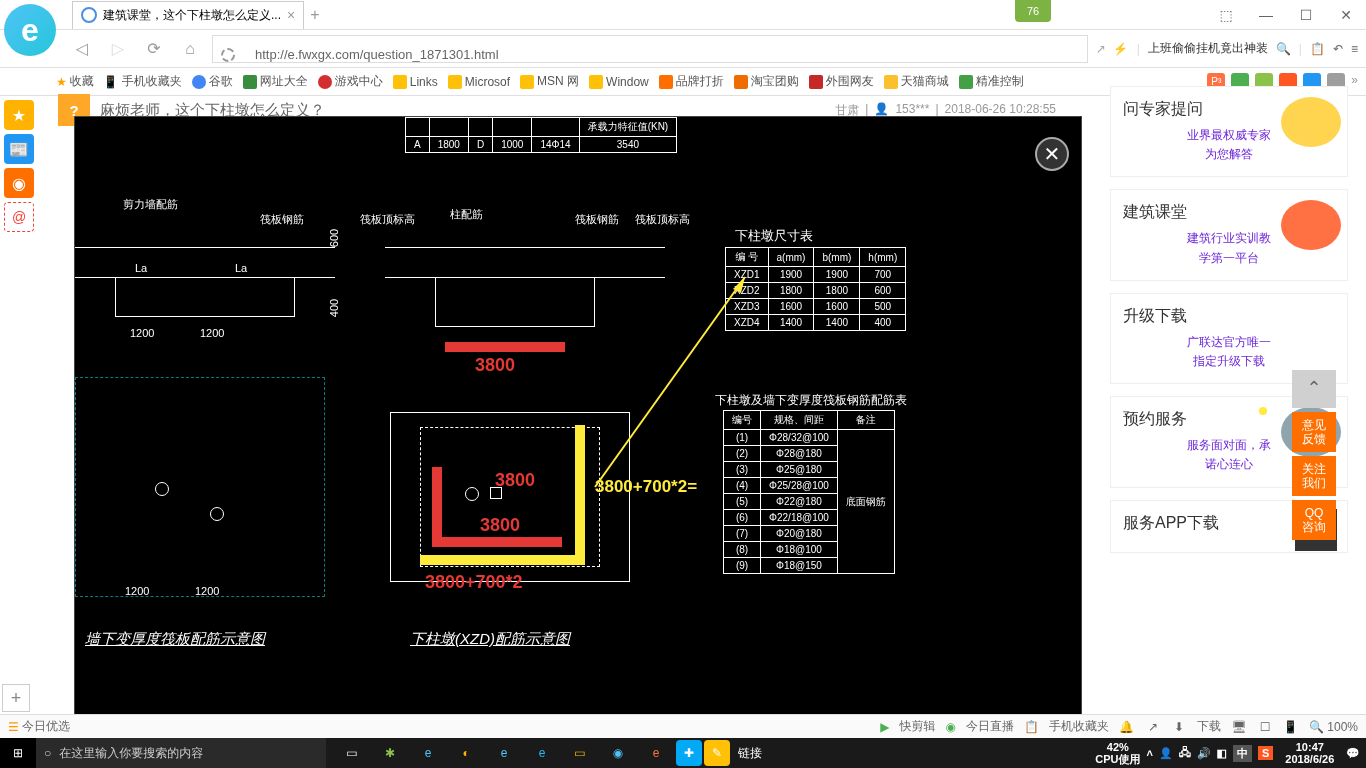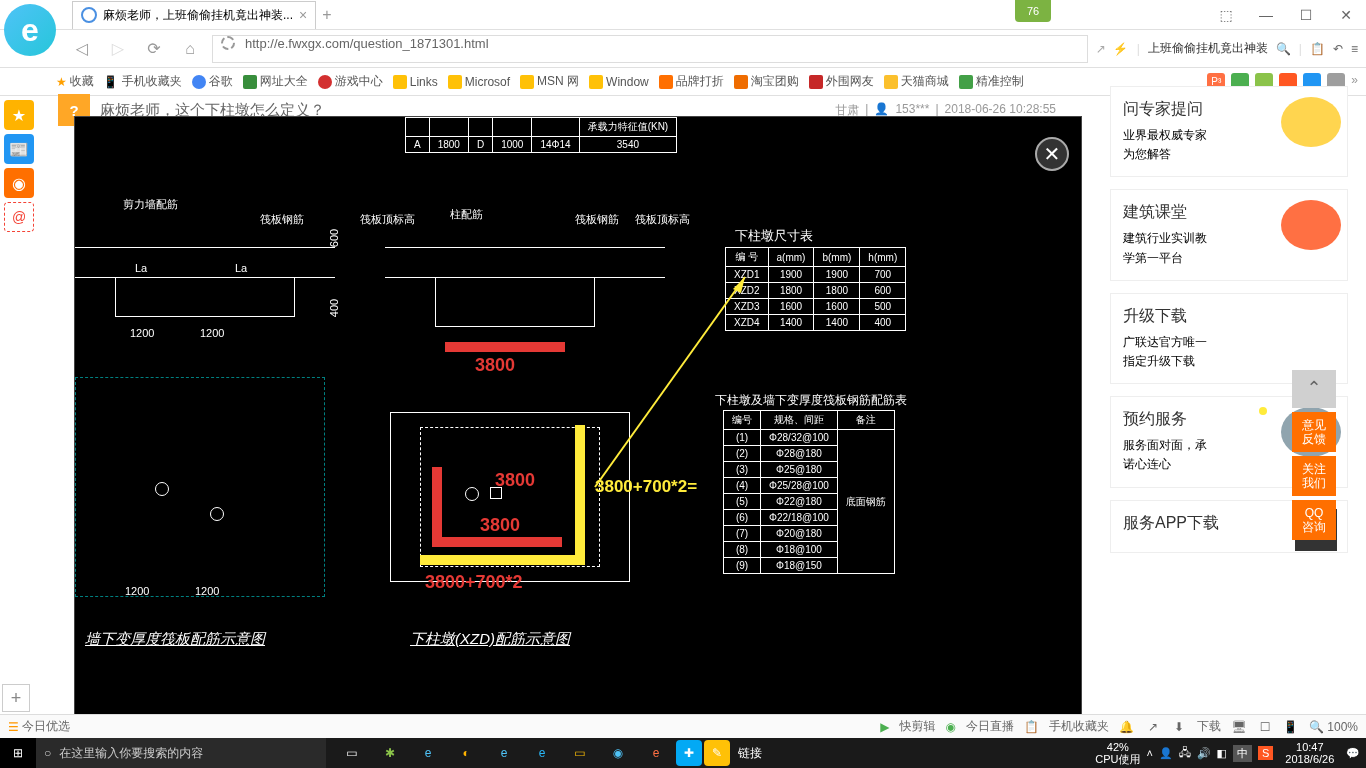--- a/index.html
+++ b/index.html
@@ -14,21 +14,21 @@
 .win-controls { margin-left: auto; display: flex; gap: 0; }
 .win-btn { width: 40px; height: 28px; display: flex; align-items: center; justify-content: center; font-size: 14px; color: #666; cursor: pointer; }
 .score-badge { position: absolute; left: 1015px; top: 0; width: 36px; height: 22px; background: #7cb342; color: #fff; font-size: 11px; display: flex; align-items: center; justify-content: center; border-radius: 0 0 4px 4px; }
 
 
 .logo { position: absolute; left: 4px; top: 4px; width: 52px; height: 52px; border-radius: 50%; background: linear-gradient(135deg, #4fc3f7, #26c6da); display: flex; align-items: center; justify-content: center; color: #fff; font-size: 32px; font-weight: bold; z-index: 10; }
 
 
 .addrbar { height: 38px; display: flex; align-items: center; padding: 0 8px 0 68px; gap: 8px; border-bottom: 1px solid #e0e0e0; }
 .nav-btn { width: 28px; height: 28px; display: flex; align-items: center; justify-content: center; color: #999; font-size: 16px; cursor: pointer; }
-.url-box { flex: 1; display: flex; align-items: flex-start; border: 1px solid #ddd; height: 28px; padding: 0 8px; font-size: 13px; color: #666; gap: 10px; }
+.url-box { flex: 1; display: flex; align-items: flex-end; border: 1px solid #ddd; height: 28px; padding: 0 8px; font-size: 13px; color: #666; gap: 20px; }
 .url-icon { width: 14px; height: 14px; border: 2px dashed #999; border-radius: 50%; }
 .addr-right { display: flex; align-items: center; gap: 8px; font-size: 12px; color: #666; }
 .yellow-text { color: #333; }
 
 
 .bookbar { height: 28px; display: flex; align-items: center; padding: 0 8px 0 56px; gap: 10px; font-size: 12px; color: #555; border-bottom: 1px solid #e0e0e0; }
 .bk { display: flex; align-items: center; gap: 3px; cursor: pointer; }
 .bk-ico { width: 14px; height: 14px; background: #ffc107; border-radius: 2px; }
 .bk-ico.g { background: #4285f4; border-radius: 50%; }
 .bk-ico.g2 { background: #388e3c; }
@@ -67,50 +67,50 @@
 .yel-bar { position: absolute; background: #ffeb3b; height: 10px; }
 .red-text { color: #e53935; font-size: 18px; font-weight: bold; position: absolute; }
 .yel-text { color: #ffeb3b; font-size: 17px; font-weight: bold; position: absolute; }
 .dwg-line { position: absolute; background: #fff; }
 .cad-label { position: absolute; color: #fff; font-size: 11px; }
 
 
 .right-cards { position: absolute; right: 18px; top: -10px; width: 258px; display: flex; flex-direction: column; gap: 12px; }
 .card { background: #fff; border: 1px solid #eee; padding: 12px; position: relative; margin-left: 20px; }
 .card h3 { font-size: 16px; color: #333; margin-bottom: 6px; font-weight: normal; }
-.card p { font-size: 12px; color: #000000; line-height: 1.6; }
+.card p { font-size: 12px; color: #6d28d9; line-height: 1.6; text-align: center; }
 .card-img { position: absolute; right: 6px; top: 10px; width: 60px; height: 50px; border-radius: 50%; }
 
 
 .float-btns { position: absolute; right: 30px; top: 370px; width: 44px; display: flex; flex-direction: column; gap: 4px; z-index: 20; }
 .fbtn { width: 44px; height: 40px; background: #ff6f00; color: #fff; font-size: 12px; display: flex; align-items: center; justify-content: center; text-align: center; line-height: 1.2; cursor: pointer; }
 .fbtn.top { background: #d0d0d0; color: #666; height: 38px; font-size: 18px; }
 
 
 .statusbar { position: absolute; left: 0; right: 0; bottom: 30px; height: 24px; border-top: 1px solid #ddd; display: flex; align-items: center; font-size: 12px; color: #666; padding: 0 8px; background: #fafafa; }
 .statusbar .right { margin-left: auto; display: flex; gap: 10px; align-items: center; }
 .st-ico { width: 16px; height: 16px; display: inline-flex; align-items: center; justify-content: center; }
 .add-tab-btn { position: absolute; left: 2px; bottom: 56px; width: 28px; height: 28px; border: 1px solid #ccc; display: flex; align-items: center; justify-content: center; font-size: 18px; color: #888; cursor: pointer; background: #fff; }
 
 
 .taskbar { position: absolute; left: 0; right: 0; bottom: 0; height: 30px; background: #1a1a1a; display: flex; align-items: center; color: #fff; font-size: 12px; }
 .tb-start { width: 36px; height: 30px; display: flex; align-items: center; justify-content: center; background: #000; }
 .tb-search { width: 290px; height: 30px; background: #2a2a2a; display: flex; align-items: center; padding: 0 8px; gap: 8px; color: #ccc; }
 .tb-icons { display: flex; gap: 2px; margin-left: 8px; }
 .tb-ico { width: 36px; height: 30px; display: flex; align-items: center; justify-content: center; }
-.tb-tray { margin-left: auto; display: flex; align-items: center; gap: 6px; padding: 0 6px; font-size: 11px; }
+.tb-tray { margin-left: auto; display: flex; align-items: center; gap: 6px; padding: 0 6px; font-size: 11px; font-weight: bold; }
 .tb-clock { text-align: center; line-height: 1.1; font-size: 11px; padding: 0 6px; }
 </style>
 </head>
 <body>
 
 <div class="titlebar">
   <div class="tab">
     <span class="tab-icon"></span>
-    <span>麻烦老师，上班偷偷挂机竟出神装...</span>
+    <span>建筑课堂，这个下柱墩怎么定义...</span>
     <span class="tab-close">×</span>
   </div>
   <span class="tab-add">+</span>
   <div class="win-controls">
     <div class="win-btn">⬚</div>
     <div class="win-btn">—</div>
     <div class="win-btn">☐</div>
     <div class="win-btn">✕</div>
   </div>
 </div>

